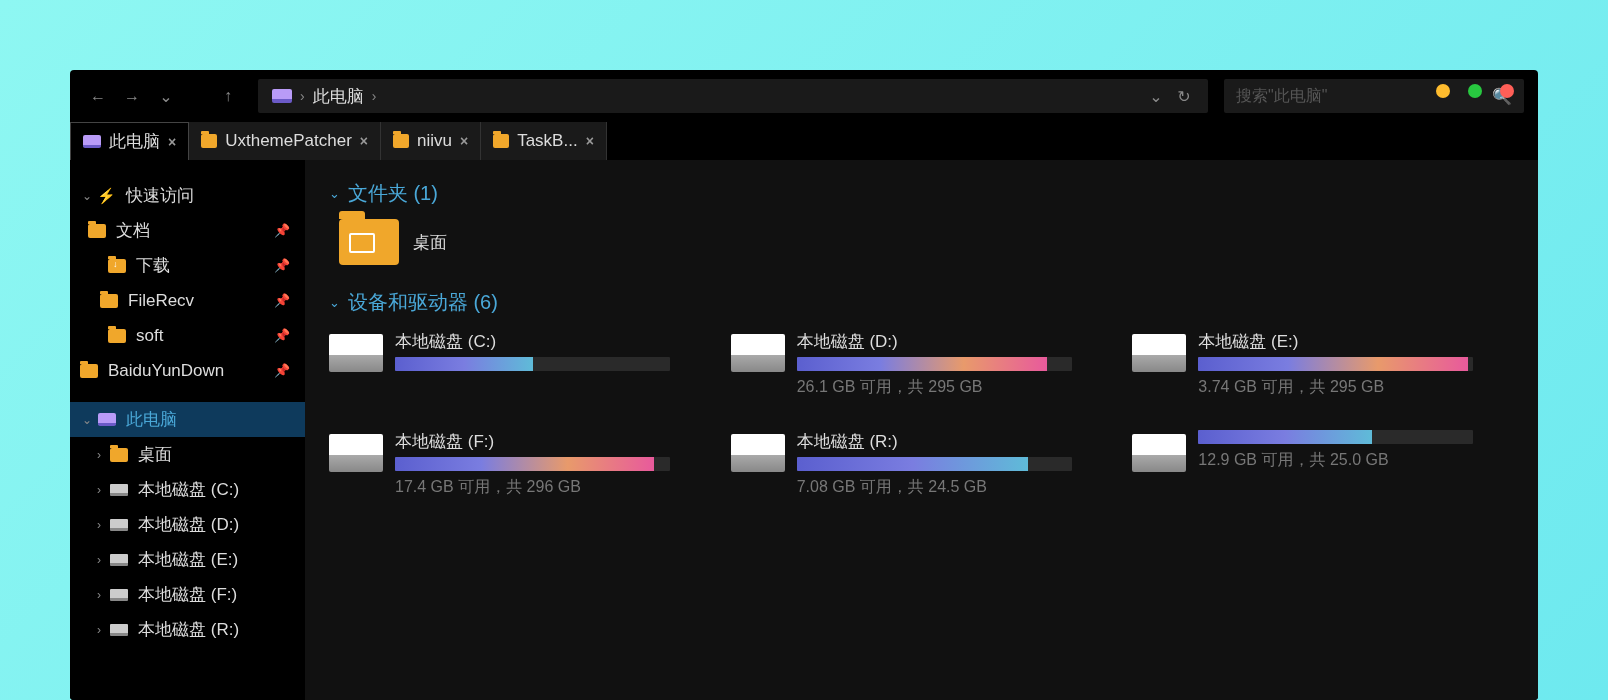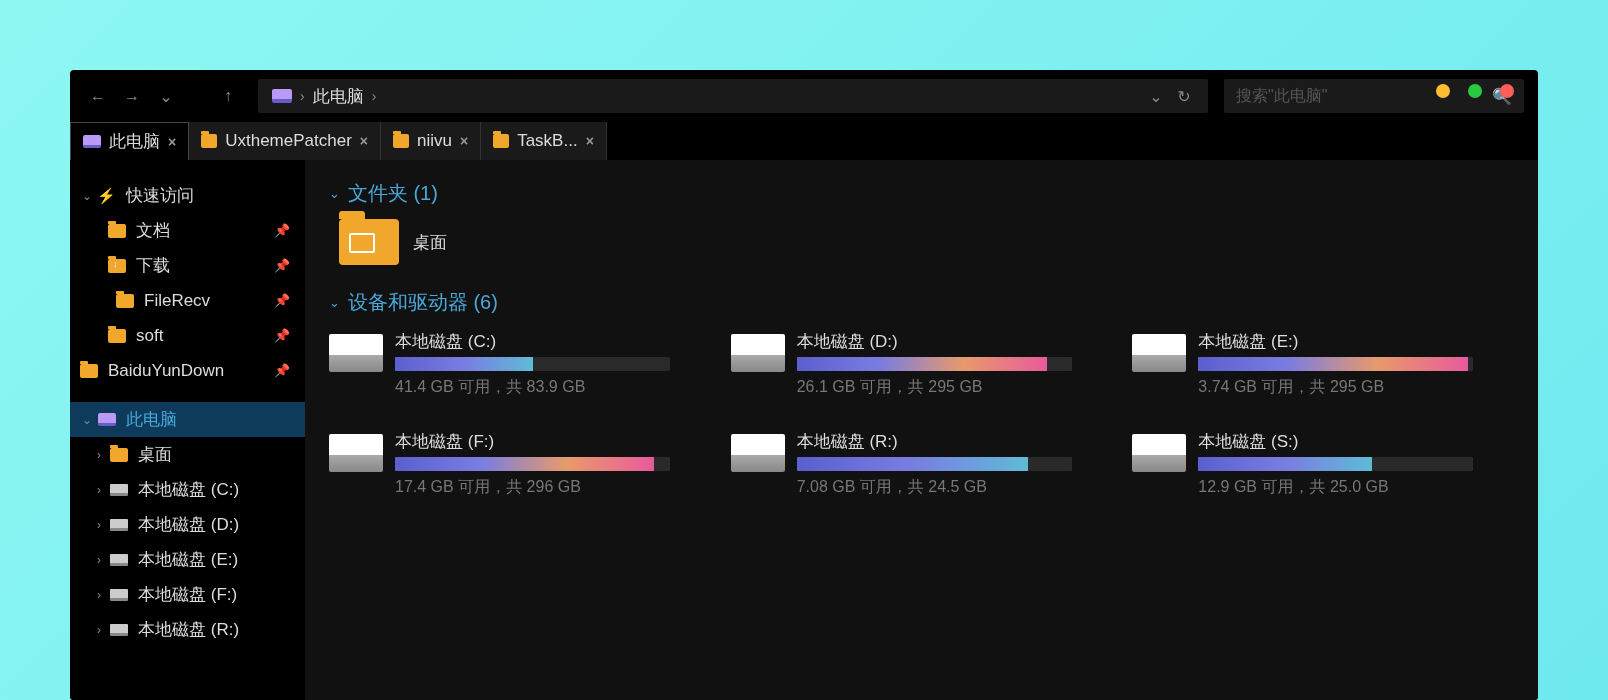--- a/index.html
+++ b/index.html
@@ -119,35 +119,35 @@
     </div>
   </div>
 
   <div class="body">
     <div class="sidebar">
       <div class="sb-row">
         <span class="sb-chev">⌄</span>
         <span class="sb-icon qa-icon">⚡</span>
         <span>快速访问</span>
       </div>
+      <div class="sb-row" style="padding-left:16px">
+        <span class="sb-icon">
+            <span class="folder-icon"></span>
+          </span>
+        <span>文档</span>
+        <span class="pin">📌</span>
+      </div>
       <div class="sb-row" style="padding-left:36px">
         <span class="sb-icon">
-            <span class="folder-icon"></span>
-          </span>
-        <span>文档</span>
-        <span class="pin">📌</span>
-      </div>
-      <div class="sb-row" style="padding-left:36px">
-        <span class="sb-icon">
             <span class="folder-icon dl"></span>
           </span>
         <span>下载</span>
         <span class="pin">📌</span>
       </div>
-      <div class="sb-row" style="padding-left:44px">
+      <div class="sb-row" style="padding-left:28px">
         <span class="sb-icon">
             <span class="folder-icon"></span>
           </span>
         <span>FileRecv</span>
         <span class="pin">📌</span>
       </div>
       <div class="sb-row" style="padding-left:36px">
         <span class="sb-icon">
             <span class="folder-icon"></span>
           </span>
@@ -228,21 +228,20 @@
         <span>设备和驱动器 (6)</span>
       </div>
       <div class="drives-grid" id="drives-grid">
           <div class="drive">
             <div class="drive-img"></div>
             <div class="drive-info">
               <div class="drive-name">本地磁盘 (C:)</div>
               <div class="drive-bar">
                 <div class="drive-fill fill-1" style="width:50%"></div>
               </div>
-              <div class="drive-stat">41.4 GB 可用，共 83.9 GB</div>
             </div>
           </div>
           <div class="drive">
             <div class="drive-img"></div>
             <div class="drive-info">
               <div class="drive-name">本地磁盘 (D:)</div>
               <div class="drive-bar">
                 <div class="drive-fill fill-2" style="width:91%"></div>
               </div>
               <div class="drive-stat">26.1 GB 可用，共 295 GB</div>
@@ -274,21 +273,20 @@
               <div class="drive-name">本地磁盘 (R:)</div>
               <div class="drive-bar">
                 <div class="drive-fill fill-1" style="width:84%"></div>
               </div>
               <div class="drive-stat">7.08 GB 可用，共 24.5 GB</div>
             </div>
           </div>
           <div class="drive">
             <div class="drive-img"></div>
             <div class="drive-info">
-              <div class="drive-name">本地磁盘 (S:)</div>
               <div class="drive-bar">
                 <div class="drive-fill fill-1" style="width:63%"></div>
               </div>
               <div class="drive-stat">12.9 GB 可用，共 25.0 GB</div>
             </div>
           </div>
         </div>
     </div>
   </div>
 

